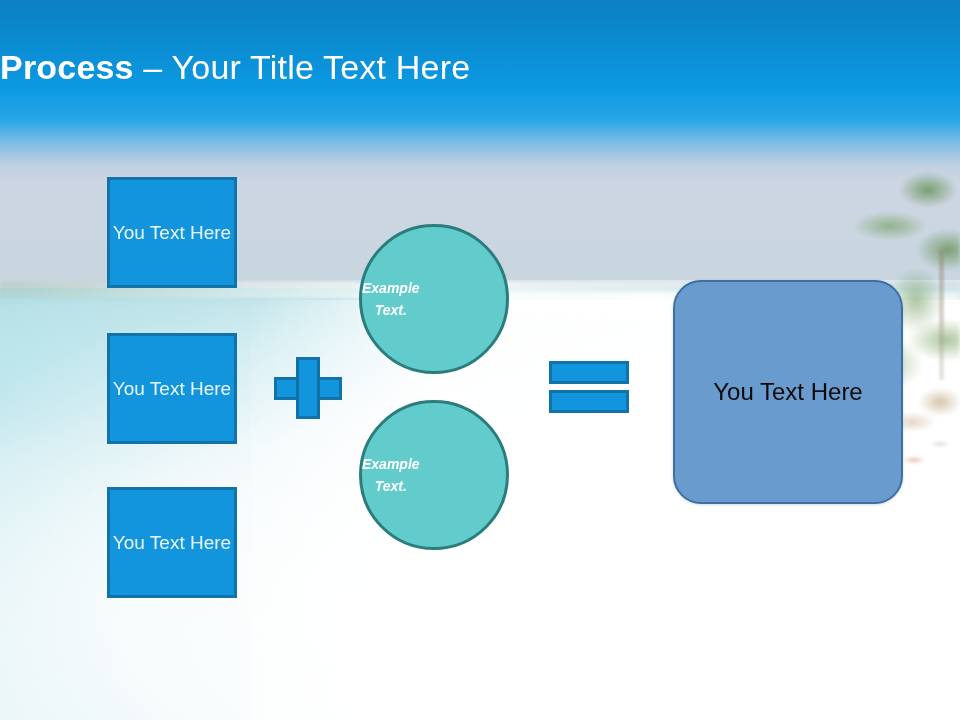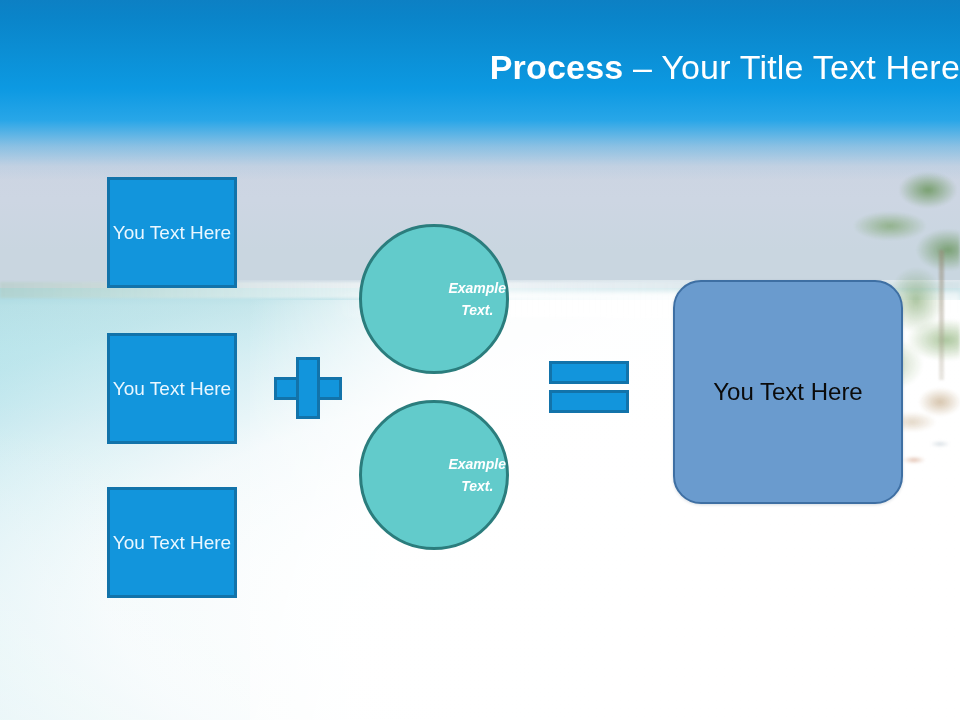--- a/index.html
+++ b/index.html
@@ -150,21 +150,21 @@
       #0c99e2 88px,
       rgba(18,160,233,0.88) 120px,
       rgba(60,170,230,0.45) 146px,
       rgba(110,180,225,0.12) 166px,
       rgba(140,185,220,0) 180px);
   }
   .slide-title {
     position: absolute;
     left: 0; top: 46px;
     width: 960px;
-    text-align: right;
+    text-align: left;
     color: #ffffff;
     font-size: 34px;
     line-height: 42px;
     letter-spacing: 0.2px;
     white-space: nowrap;
   }
   .slide-title .t-bold { font-weight: 700; }
   .slide-title .t-reg  { font-weight: 400; }
 
   
@@ -210,21 +210,21 @@
   
   .circle {
     position: absolute;
     width: 150px; height: 150px;
     border-radius: 50%;
     background: #62CBCB;
     border: 3px solid #2B7D7D;
     box-sizing: border-box;
     display: flex;
     align-items: center;
-    justify-content: flex-end;
+    justify-content: flex-start;
     text-align: center;
     color: #ffffff;
     font-size: 14px;
     font-weight: 700;
     font-style: italic;
     line-height: 22px;
   }
   #circ0 { left: 359px; top: 224px; }
   #circ1 { left: 359px; top: 400px; }
 

